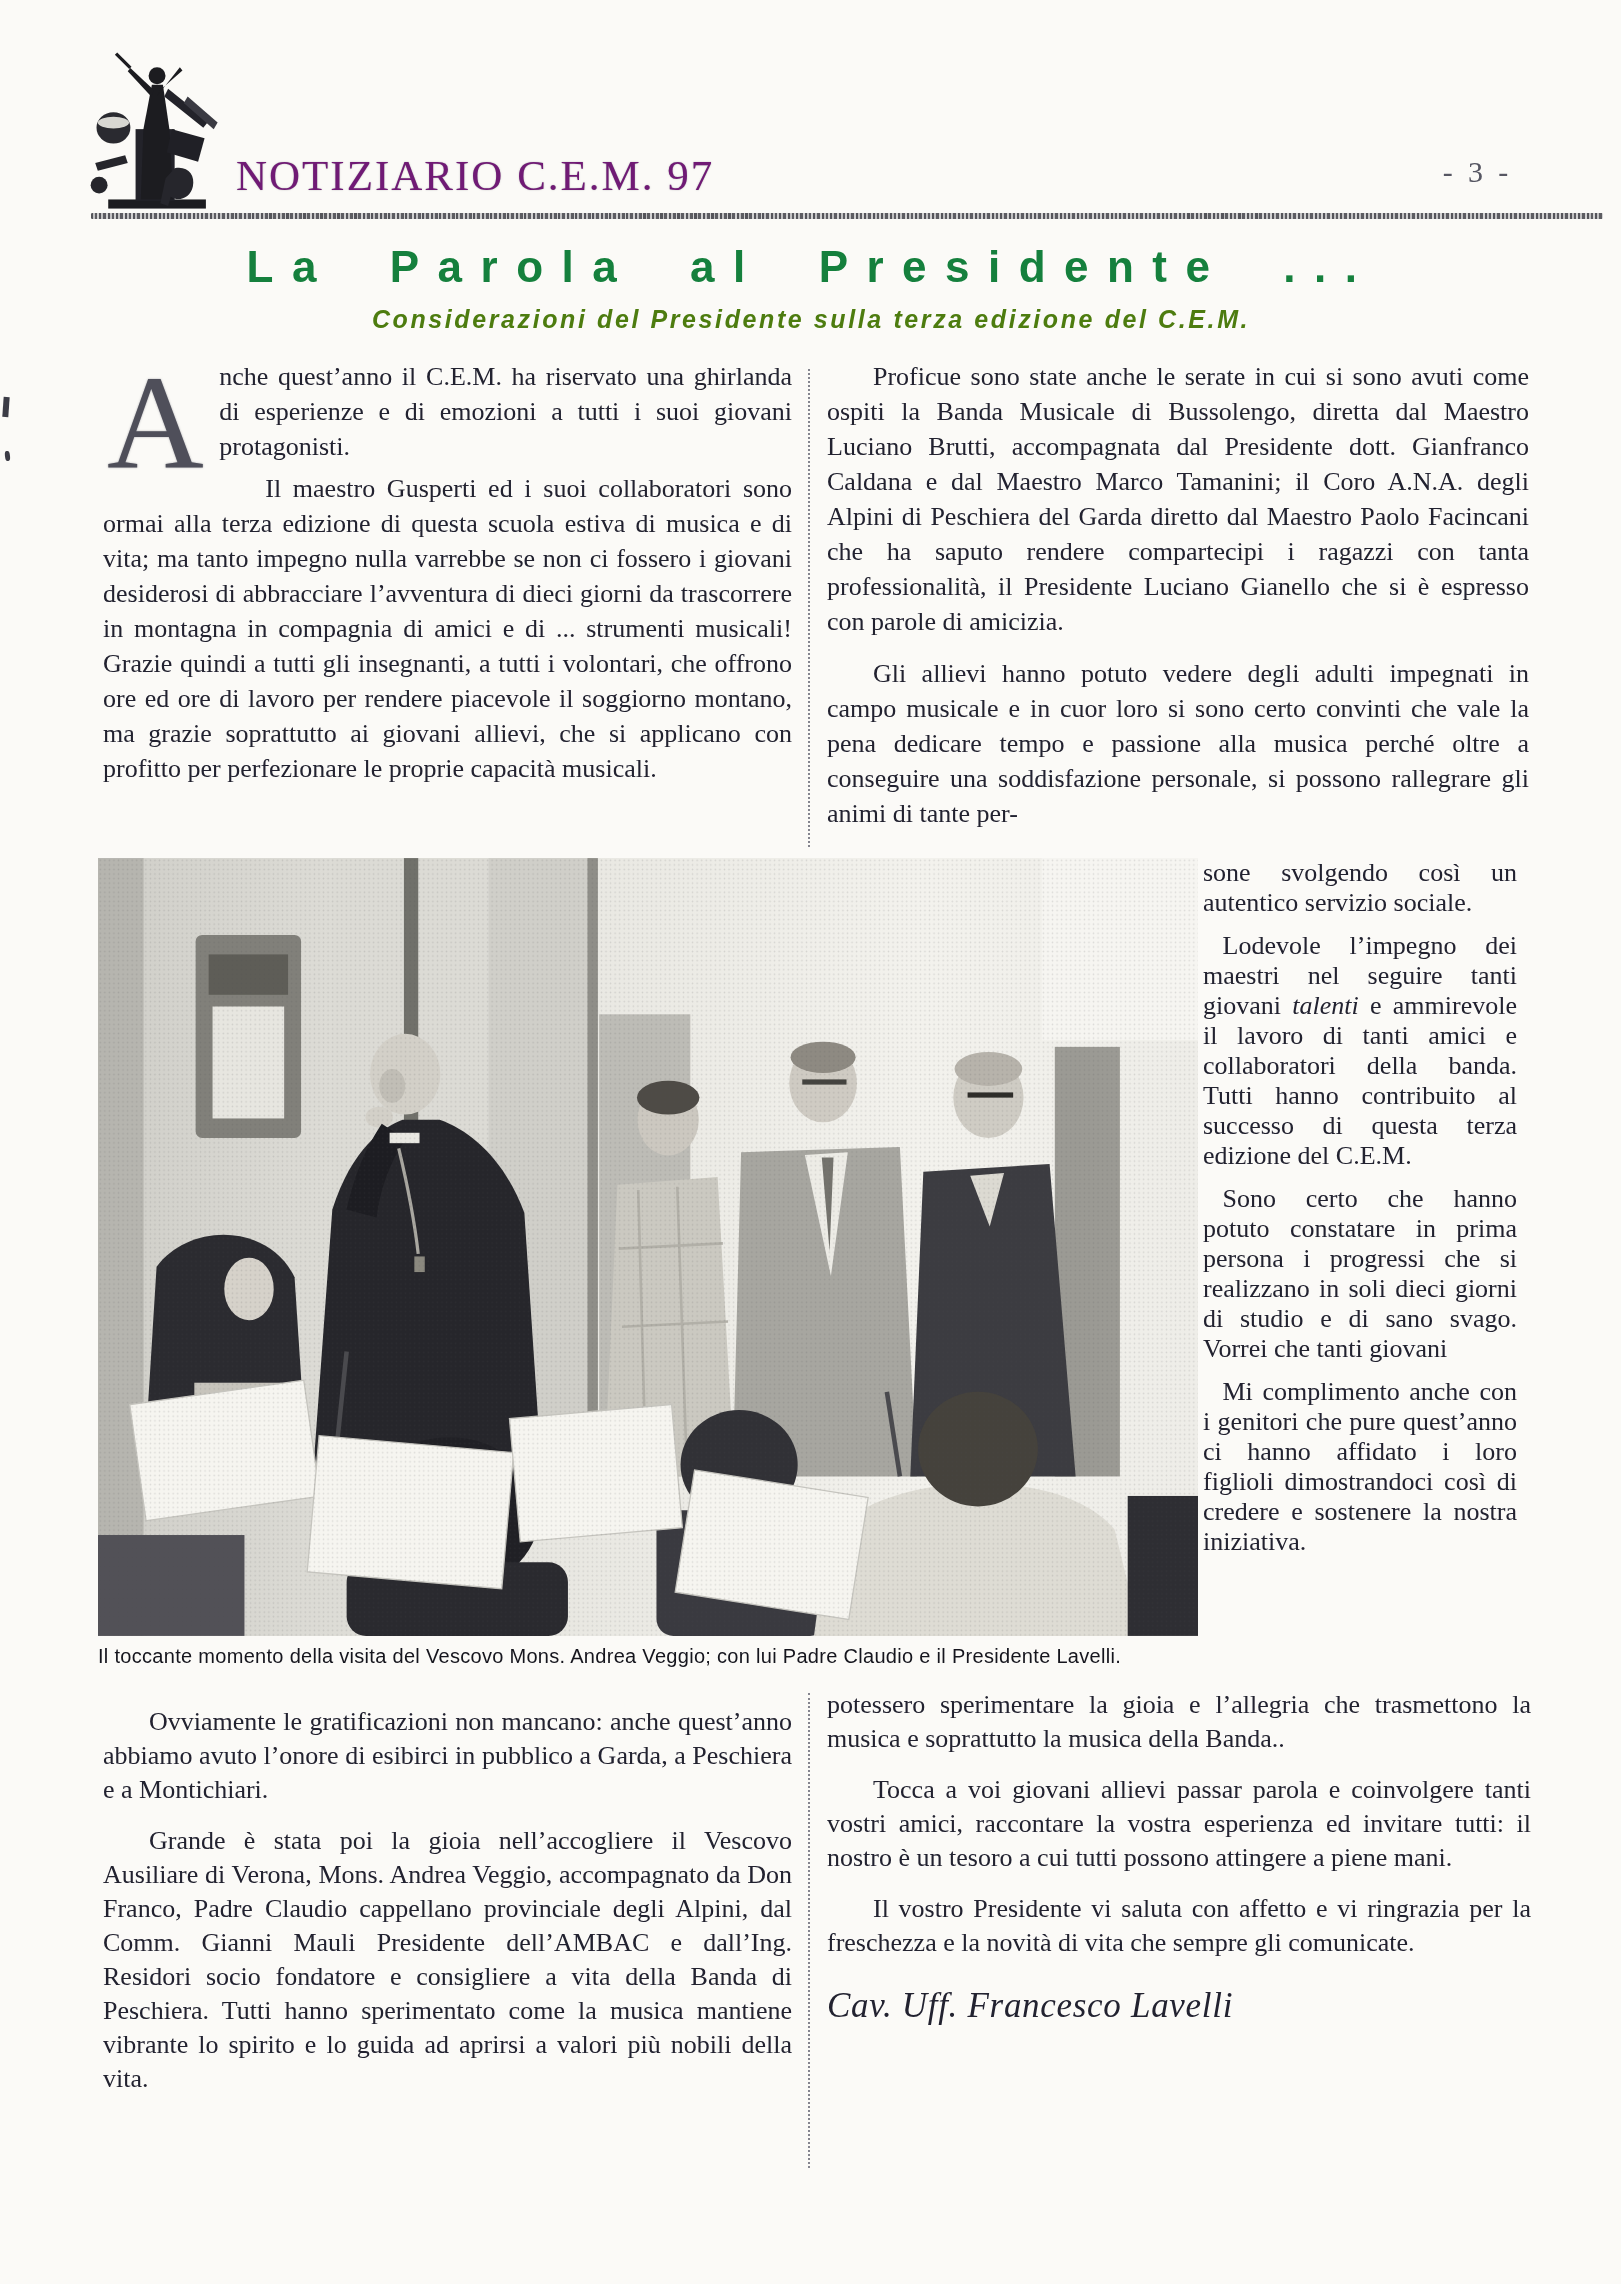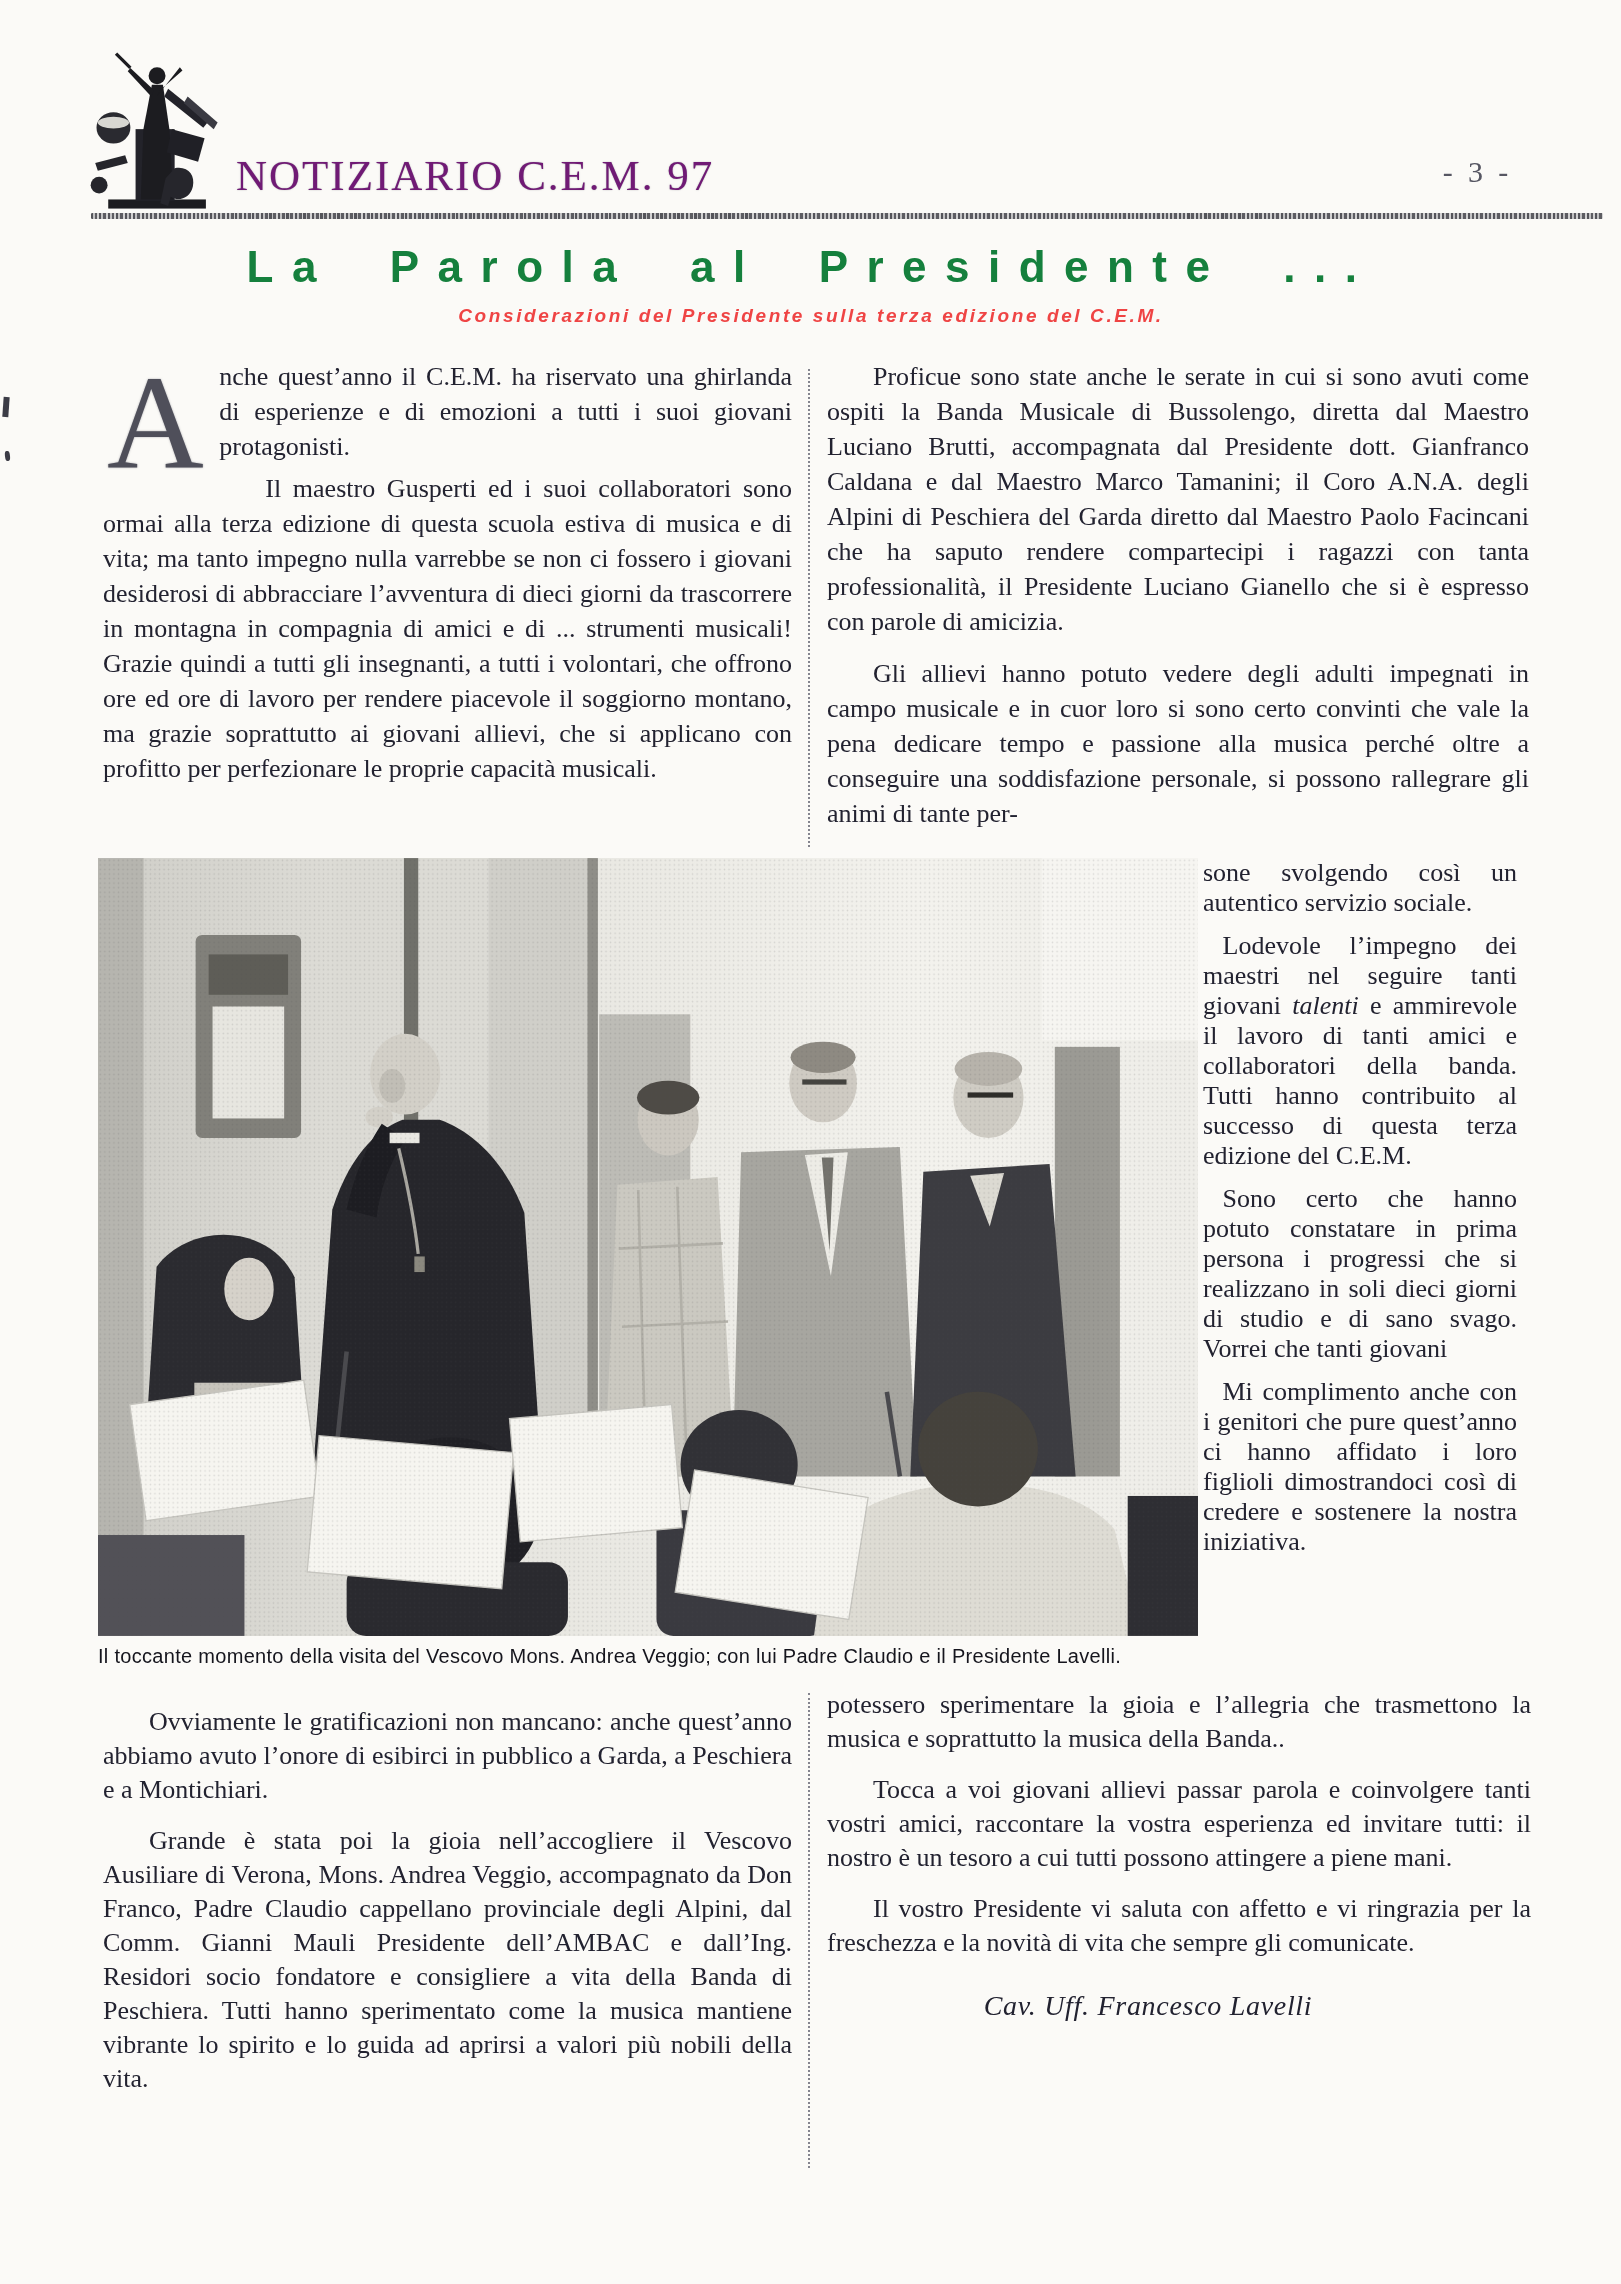--- a/index.html
+++ b/index.html
@@ -35,21 +35,21 @@
   
   .headline{
     left:0;top:242px;width:1622px;text-align:center;
     font-family:"Liberation Sans","DejaVu Sans",sans-serif;
     font-weight:700;font-size:44px;color:#15803d;
     letter-spacing:.42em;word-spacing:.55em;white-space:nowrap;
   }
   .subhead{
     left:0;top:305px;width:1622px;text-align:center;
     font-family:"Liberation Sans","DejaVu Sans",sans-serif;
-    font-weight:700;font-style:italic;font-size:19px;color:#ef4444;
+    font-weight:700;font-style:italic;font-size:25px;color:#4d7c0f;
     letter-spacing:2.6px;white-space:nowrap;
   }
 
   
   .col{text-align:justify;font-size:26px;line-height:35px;color:#222230;}
   .col p{margin:0 0 6.5px 0;}
   .col p.sp{margin-bottom:17px;}
   .indent{text-indent:46px;}
   .indent-sm{text-indent:19.5px;}
 
@@ -75,22 +75,22 @@
   
   .photo{left:98px;top:858px;width:1100px;height:778px;background:#e9e8e3;}
   .photo svg{display:block;width:100%;height:100%;}
   .caption{
     left:98px;top:1645px;width:1100px;text-align:left;
     font-family:"Liberation Sans","DejaVu Sans",sans-serif;
     font-size:20px;color:#15151d;letter-spacing:0.3px;
   }
 
   .signature{
-    margin-top:29px;text-align:center;padding-right:62px;
-    font-style:italic;font-size:28px;letter-spacing:0.7px;
+    margin-top:29px;text-align:left;padding-right:62px;
+    font-style:italic;font-size:35px;letter-spacing:0.7px;
   }
 
   .artifact{background:#3c3c46;}
   .a1{left:2.6px;top:397px;width:5.9px;height:19.5px;transform:rotate(4deg);}
   .a2{left:4.6px;top:451px;width:5.2px;height:10.4px;transform:rotate(-6deg);border-radius:40%;}
 </style>
 </head>
 <body>
 
 <div class="abs logo">

